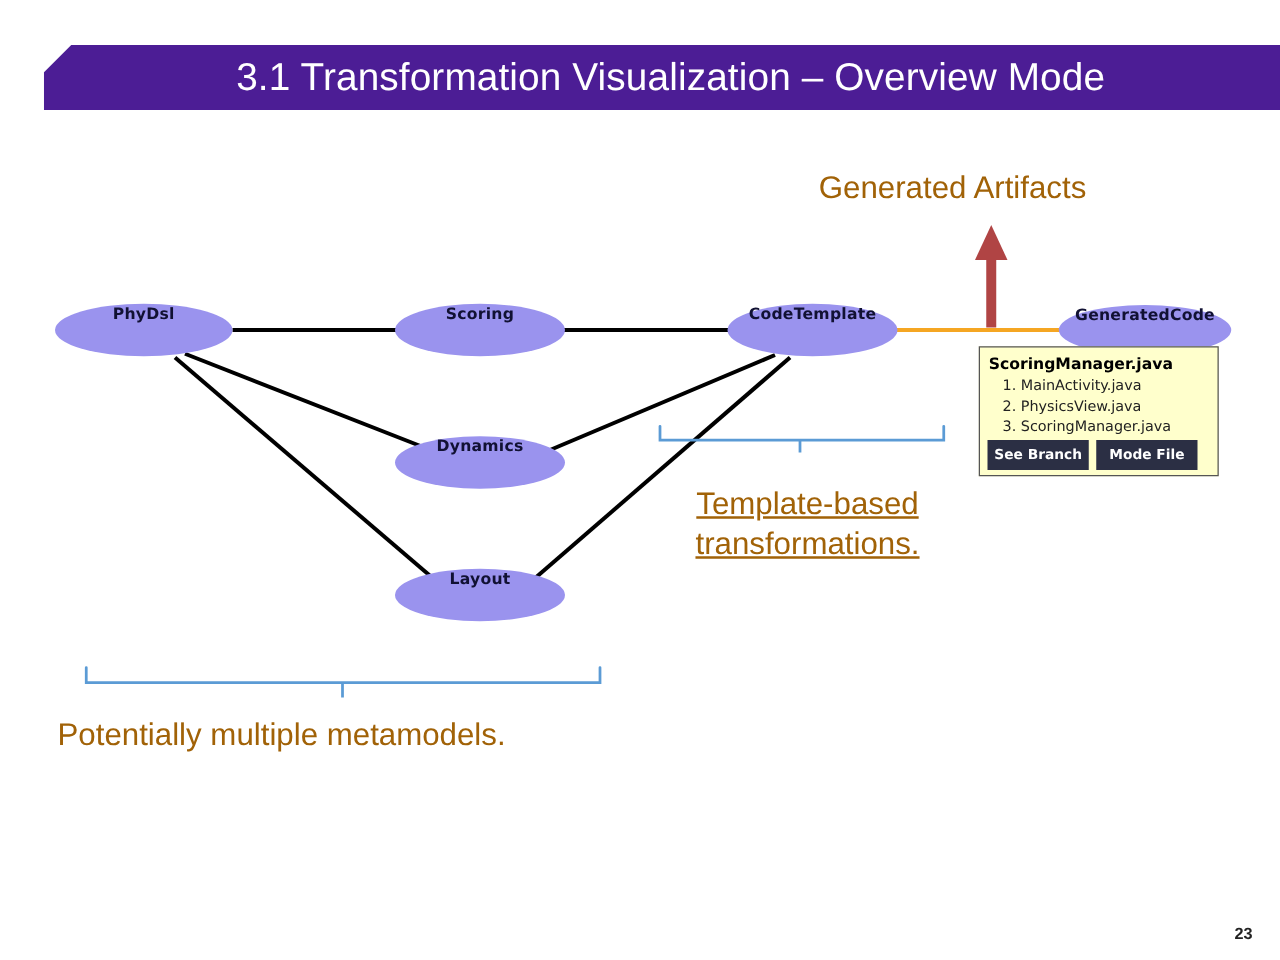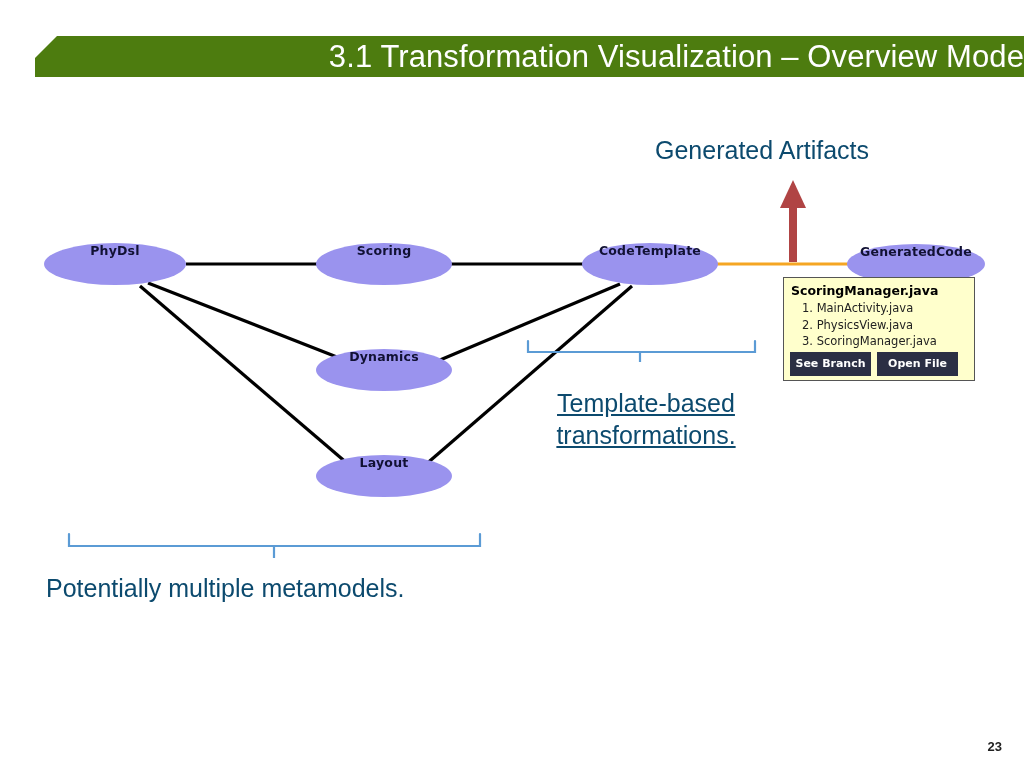--- a/index.html
+++ b/index.html
@@ -6,25 +6,25 @@
   html, body {
     width:1024px; height:768px;
     background:#ffffff;
     font-family:"Liberation Sans", sans-serif;
     overflow:hidden;
   }
   #slide { position:relative; width:1024px; height:768px; background:#fff; }
 
   
   .title-bar{
-    position:absolute; left:35px; top:36px; width:989px; height:41px;
-    background:#4d7c0f;
+    position:absolute; left:35px; top:36px; width:989px; height:52px;
+    background:#4c1d95;
     -webkit-clip-path: polygon(22px 0, 100% 0, 100% 100%, 0 100%, 0 22px);
     clip-path: polygon(22px 0, 100% 0, 100% 100%, 0 100%, 0 22px);
-    display:flex; align-items:center; justify-content:flex-end;
+    display:flex; align-items:center; justify-content:center;
   }
   .title-text{
     color:#ffffff; font-size:31px; font-weight:400; letter-spacing:.1px;
     white-space:nowrap; padding-left:14px;
   }
 
   
   .graph { position:absolute; left:0; top:0; width:1024px; height:768px; }
 
   .node{
@@ -66,21 +66,21 @@
   .info-btn{
     flex:1; background:#2b2f44; color:#fff;
     font-size:11px; font-weight:bold;
     font-family:"DejaVu Sans", sans-serif;
     text-align:center; padding:5px 0 6px 0;
     border:none; cursor:pointer; white-space:nowrap;
   }
 
   
   .caption{
-    position:absolute; color:#0c4a6e; font-size:25px; line-height:32px;
+    position:absolute; color:#a16207; font-size:25px; line-height:32px;
     font-family:"Liberation Sans", sans-serif; white-space:pre-line;
   }
   #cap-generated { left:655px; top:134px; }
   #cap-template  { left:526px; top:387px; text-align:center; width:240px;text-decoration:underline;}
   #cap-metamodel { left:46px;  top:572px; }
 
   
   .page-no{
     position:absolute; right:22px; bottom:14px;
     font-size:13px; font-weight:bold; color:#222;
@@ -142,21 +142,21 @@
 
   <div class="info-panel">
     <div class="info-title">ScoringManager.java</div>
     <ul class="info-list">
       <li>1. MainActivity.java</li>
       <li>2. PhysicsView.java</li>
       <li>3. ScoringManager.java</li>
     </ul>
     <div class="info-buttons">
       <button class="info-btn">See Branch</button>
-      <button class="info-btn">Open File</button>
+      <button class="info-btn">Mode File</button>
     </div>
   </div>
 
   <div class="caption" id="cap-generated">Generated Artifacts</div>
 
   <div class="caption" id="cap-template">Template-based
 transformations.</div>
 
   <div class="caption" id="cap-metamodel">Potentially multiple metamodels.</div>
 

